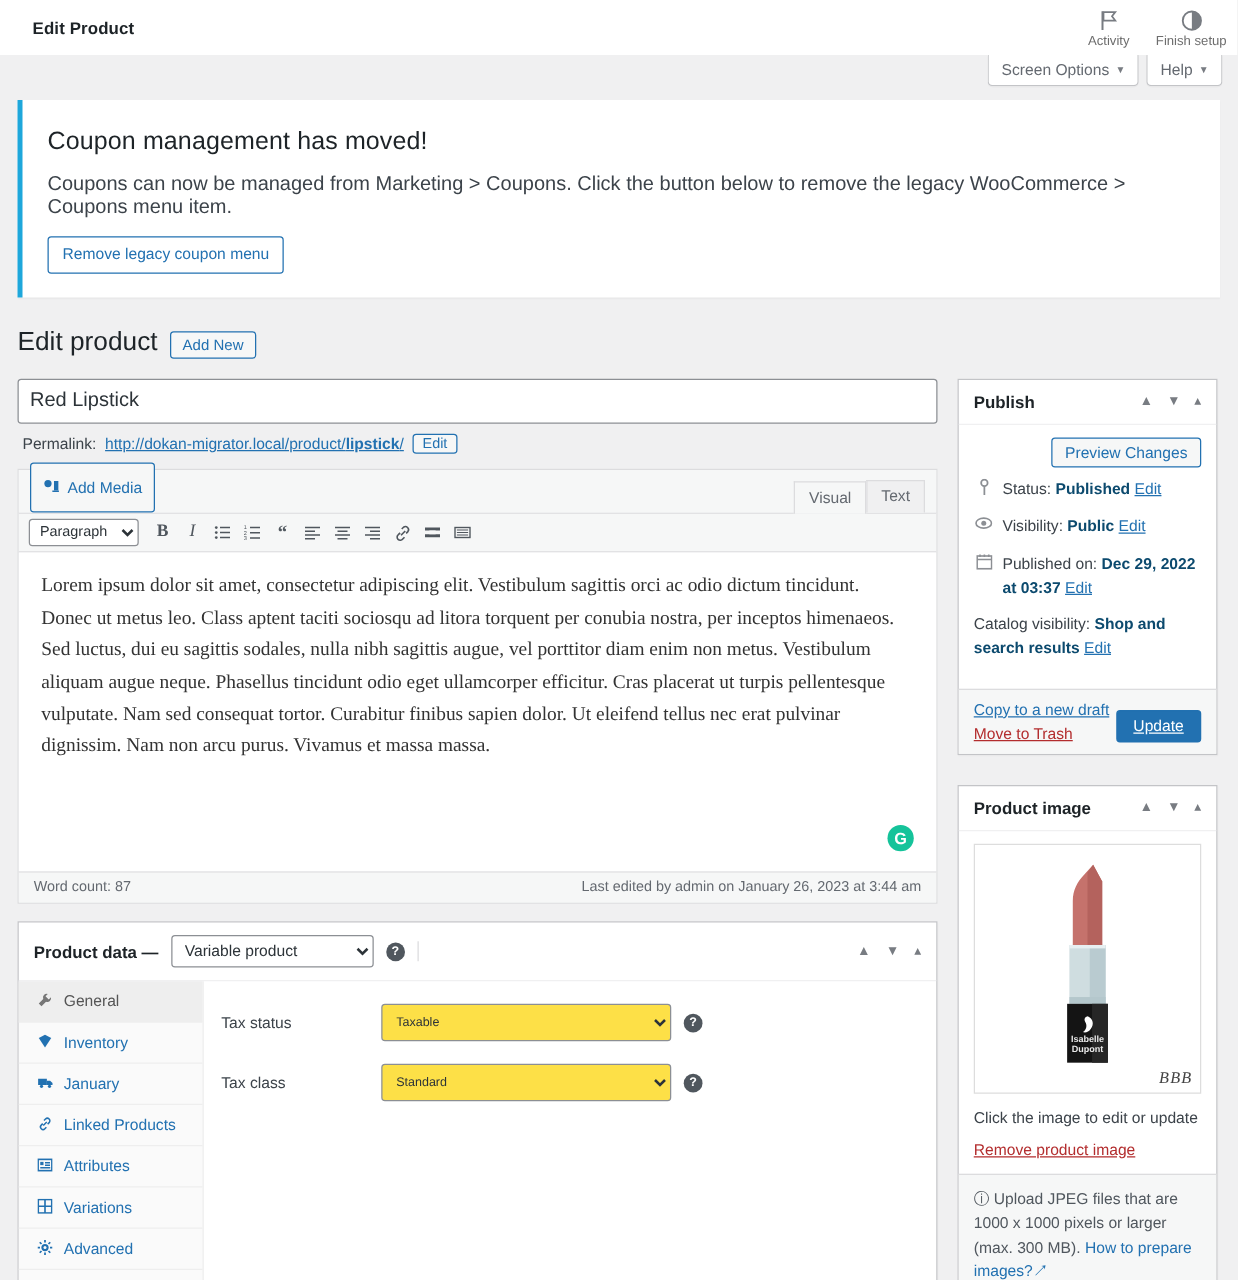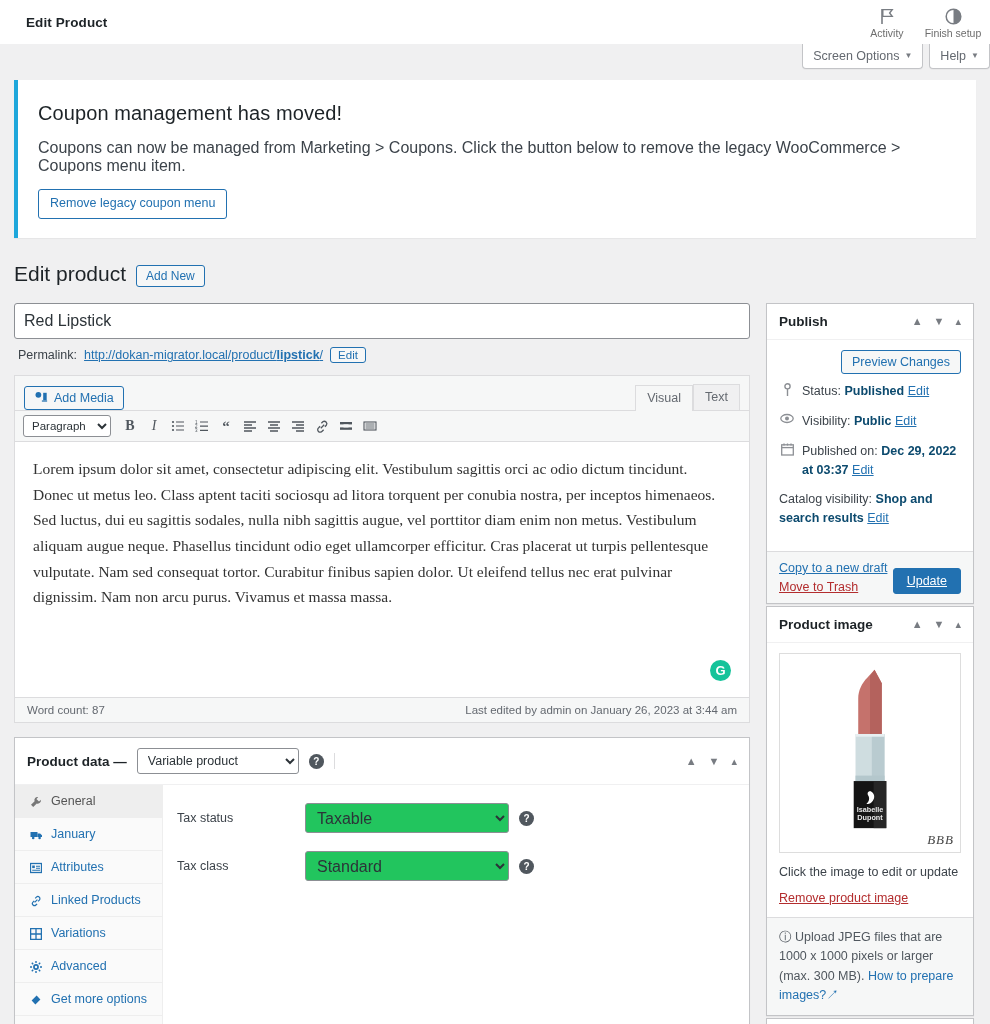--- a/index.html
+++ b/index.html
@@ -28,21 +28,21 @@
     width:66px; padding-top:3px; color:#757575; gap:2px; cursor:pointer;
   }
   .ab-item .ab-label { font-size:10.5px; color:#6d6d6d; line-height:1.1; }
   .ab-icon { height:18px; display:flex; align-items:center; justify-content:center; }
 
   
   .screen-meta {
     height:30px; width:100%; position:relative; background:#f0f0f1;
     display:flex; justify-content:flex-end; align-items:flex-start;
   }
-  .meta-links { display:flex; gap:6px; }
+  .meta-links { display:flex; gap:6px; padding-right:12px; }
   .meta-btn {
     background:#fff; border:1px solid #c3c4c7; border-top:none;
     border-radius: 0 0 4px 4px;
     height:25px; padding:0 10px;
     font-size:12.5px; color:#646970;
     display:flex; align-items:center; gap:5px; cursor:pointer;
     box-shadow: 0 1px 0 rgba(0,0,0,.03);
   }
   .caret { font-size:8px; color:#787c82; line-height:1; }
 
@@ -90,21 +90,21 @@
     background:#f6f7f7; border:1px solid #2271b1; color:#2271b1;
     border-radius:3px; padding:1px 7px; font-size:11.5px; cursor:pointer;
   }
 
   
   .editor { border:1px solid #dcdcde; background:#f6f7f7; }
   .ed-topbar { display:flex; justify-content:space-between; align-items:flex-end; padding:8px 0 0 0; background:#f6f7f7; position:relative; height:34px;}
   .add-media {
     margin-left:9px; background:#f6f7f7; border:1px solid #2271b1; color:#2271b1;
     border-radius:3px; padding:8px 9px; font-size:12.5px; cursor:pointer;
-    display:flex; align-items:center; gap:6px; height:24px;
+    display:flex; align-items:center; gap:6px; height:40px;
   }
   .ed-tabs { display:flex; align-items:flex-end; gap:0; margin-right:9px; }
   .ed-tab {
     border:1px solid #dcdcde; border-bottom:none; background:#f0f0f1;
     padding:5px 11px 6px 11px; font-size:12.5px; color:#646970; cursor:pointer;
   }
   .ed-tab.active { background:#f6f7f7; color:#646970; position:relative; top:1px; }
   .ed-toolbar {
     border-top:1px solid #dcdcde; border-bottom:1px solid #dcdcde;
     background:#f6f7f7; display:flex; align-items:center; gap:2px;
@@ -154,38 +154,38 @@
     font-size:10px;font-weight:bold;display:inline-flex;align-items:center;justify-content:center;
     cursor:pointer; flex:none;
   }
   .vbar { width:1px; height:16px; background:#dcdcde; }
   .pb-ctrls { margin-left:auto; display:flex; align-items:center; gap:12px; color:#787c82; }
   .pb-ctrls span { cursor:pointer; font-size:11px; line-height:1; }
 
   .pd-body { display:flex; min-height:248px; }
   .pd-tabs { width:148px; flex:none; background:#fafafa; border-right:1px solid #eee; }
   .pd-tab {
-    display:flex; align-items:flex-end; gap:8px;
+    display:flex; align-items:flex-start; gap:8px;
     padding:9px 10px 9px 14px; font-size:12.5px; color:#2271b1; cursor:pointer;
     border-bottom:1px solid #eee;
   }
   .pd-tab.active { background:#eee; color:#555; }
   .pd-tab .ti { width:14px; display:flex; align-items:center; justify-content:center; color:#2271b1; font-size:12px;}
   .pd-tab.active .ti { color:#777; }
   .pd-panel { flex:1; padding:18px 14px; }
   .field-row { display:flex; align-items:center; gap:10px; margin-bottom:18px; }
   .field-label { width:118px; flex:none; font-size:12.5px; color:#3c434a; }
   .field-select {
-    width:204px; height:30px; border:1px solid #8c8f94; border-radius:3px;
-    background:#22c55e; font-size:16px; color:#2c3338; padding:0 7px;
+    width:232px; height:30px; border:1px solid #8c8f94; border-radius:3px;
+    background:#fde047; font-size:10px; color:#2c3338; padding:0 7px;
     font-family:"Liberation Sans", sans-serif;
   }
 
   
-  .sbox { background:#fff; border:1px solid #c3c4c7; box-shadow:0 1px 1px rgba(0,0,0,.04); margin-bottom:2px; }
+  .sbox { background:#fff; border:1px solid #c3c4c7; box-shadow:0 1px 1px rgba(0,0,0,.04); margin-bottom:24px; }
   .sbox-head {
     display:flex; align-items:center; justify-content:space-between;
     padding:10px 12px; border-bottom:1px solid #f0f0f1;
   }
   .sbox-head .st { font-size:13.5px; font-weight:bold; color:#1d2327; }
   .sbox-ctrls { display:flex; gap:11px; color:#787c82; }
   .sbox-ctrls span { cursor:pointer; font-size:11px; line-height:1; }
   .sbox-body { padding:10px 12px 12px 12px; }
 
   .preview-row { display:flex; justify-content:flex-end; margin-bottom:8px; }
@@ -398,46 +398,54 @@
             <div class="pd-tab active">
               <span class="ti">
                 <svg width="12" height="12" viewBox="0 0 12 12">
                     <path d="M8.2 1.2a3 3 0 00-3.6 4L1 8.8l2.2 2.2 3.6-3.6a3 3 0 004-3.6L9 5.6 6.4 3z" fill="#777"></path>
                   </svg>
               </span>
               <span>General</span>
             </div>
             <div class="pd-tab">
               <span class="ti">
+                <svg width="12" height="12" viewBox="0 0 12 12">
+                    <path d="M6 .8l5 2.6L6 11 1 3.4z" fill="#2271b1"></path>
+                  </svg>
+              </span>
+              <span>Inventory</span>
+            </div>
+            <div class="pd-tab">
+              <span class="ti">
                 <svg width="13" height="12" viewBox="0 0 13 12">
                     <rect x="0.5" y="3" width="7" height="5" fill="#2271b1"></rect>
                     <path d="M7.5 4.5h2.6L12 6.3V8H7.5z" fill="#2271b1"></path>
                     <circle cx="3.2" cy="9" r="1.3" fill="#2271b1"></circle>
                     <circle cx="9.6" cy="9" r="1.3" fill="#2271b1"></circle>
                   </svg>
               </span>
               <span>January</span>
             </div>
             <div class="pd-tab">
               <span class="ti">
                 <svg width="12" height="12" viewBox="0 0 12 12">
+                    <path d="M4.6 7.4l2.8-2.8M5.2 3.4l1.2-1.2a2 2 0 012.9 2.9L8.1 6.3M4.2 5.9L3 7.1a2 2 0 102.9 2.9l1.2-1.2" stroke="#2271b1" stroke-width="1.2" fill="none"></path>
+                  </svg>
+              </span>
+              <span>Linked Products</span>
+            </div>
+            <div class="pd-tab">
+              <span class="ti">
+                <svg width="12" height="12" viewBox="0 0 12 12">
                     <rect x="0.5" y="1.5" width="11" height="9" fill="none" stroke="#2271b1" stroke-width="1.3"></rect>
                     <rect x="2.2" y="3.5" width="2.6" height="2.6" fill="#2271b1"></rect>
                     <path d="M6 4.2h4M6 6.2h4M2.2 8.2h8" stroke="#2271b1" stroke-width="1.1"></path>
                   </svg>
               </span>
               <span>Attributes</span>
-            </div>
-            <div class="pd-tab">
-              <span class="ti">
-                <svg width="12" height="12" viewBox="0 0 12 12">
-                    <path d="M4.6 7.4l2.8-2.8M5.2 3.4l1.2-1.2a2 2 0 012.9 2.9L8.1 6.3M4.2 5.9L3 7.1a2 2 0 102.9 2.9l1.2-1.2" stroke="#2271b1" stroke-width="1.2" fill="none"></path>
-                  </svg>
-              </span>
-              <span>Linked Products</span>
             </div>
             <div class="pd-tab">
               <span class="ti">
                 <svg width="12" height="12" viewBox="0 0 12 12">
                     <rect x="0.6" y="0.6" width="10.8" height="10.8" fill="none" stroke="#2271b1" stroke-width="1.3"></rect>
                     <path d="M6 .6v10.8M.6 6h10.8" stroke="#2271b1" stroke-width="1.3"></path>
                   </svg>
               </span>
               <span>Variations</span>
             </div>

